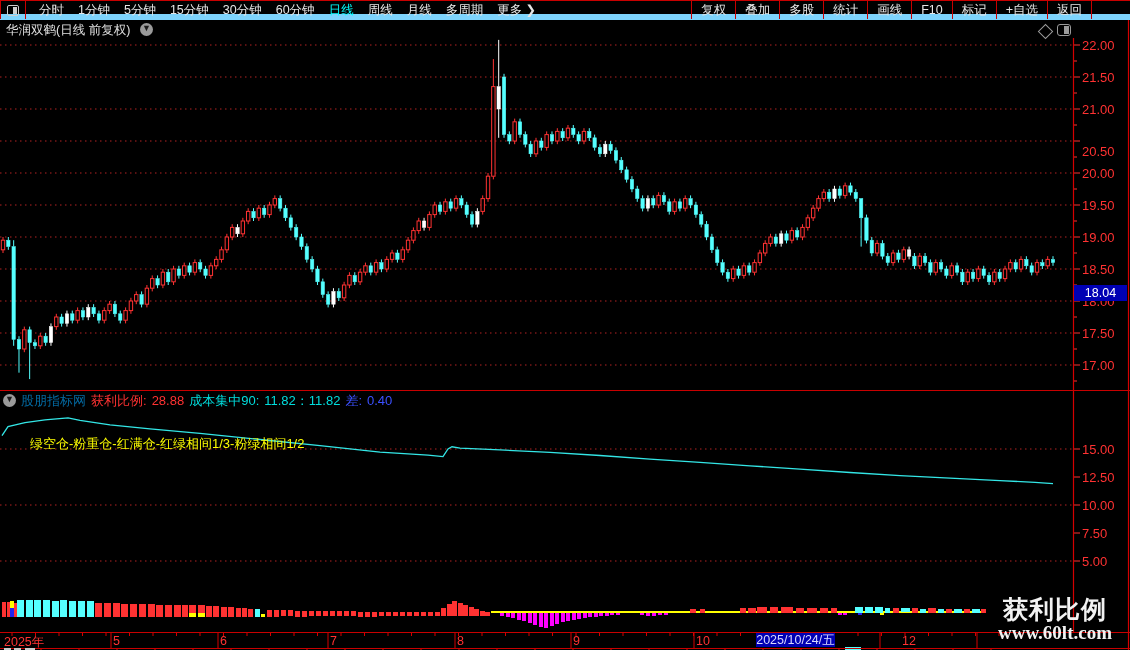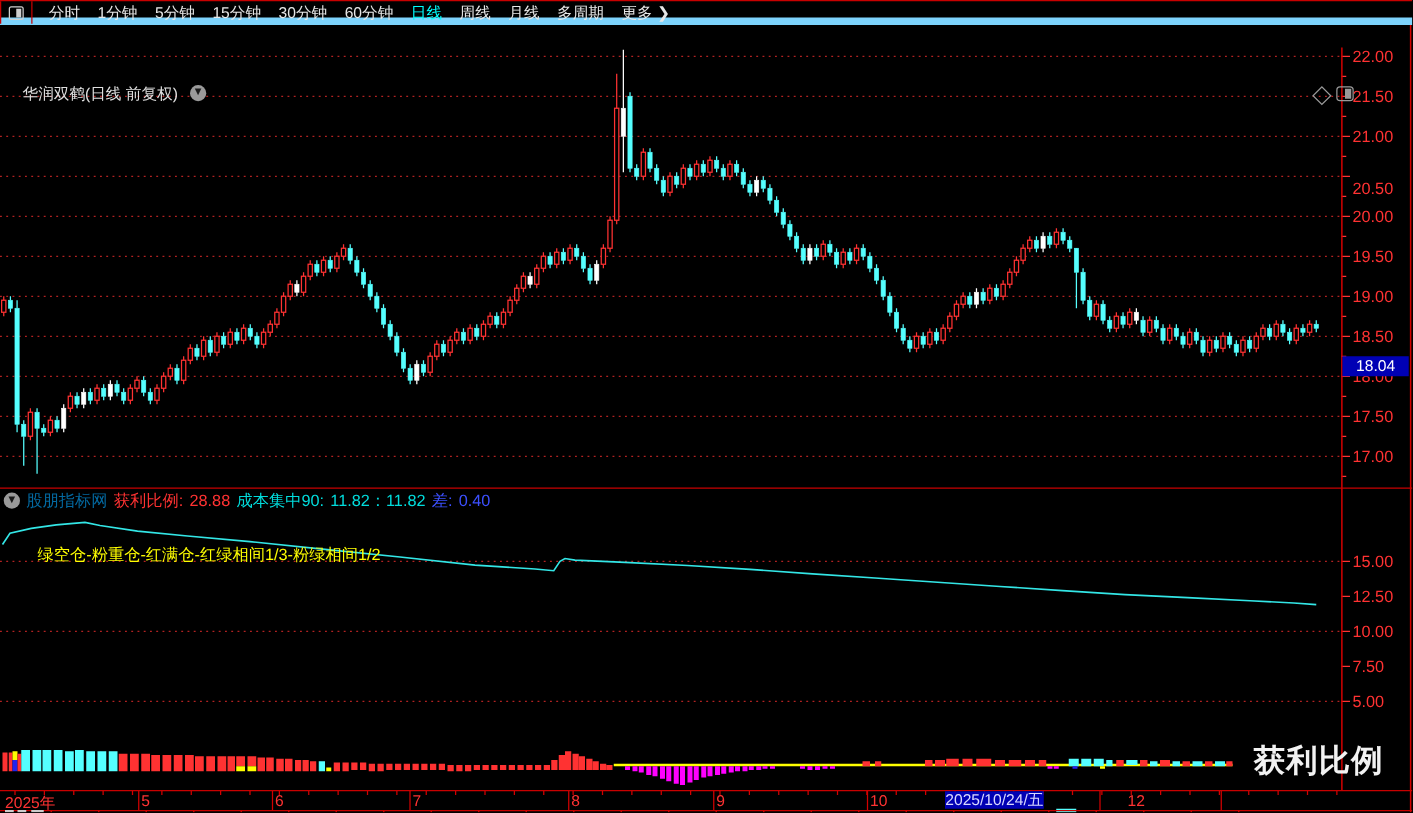--- a/index.html
+++ b/index.html
@@ -13,21 +13,21 @@
   .half-square{width:12px;height:11px;border:1px solid #cfcfcf;border-radius:2px;position:relative;box-sizing:border-box;}
   .half-square::after{content:"";position:absolute;right:1px;top:1px;bottom:1px;width:4px;background:#cfcfcf;}
   #menu-left{position:absolute;left:32px;top:0;height:18px;display:flex;align-items:center;}
   #menu-left .mi{color:#e6e6e6;font-size:12.5px;padding:0 7px;cursor:default;white-space:nowrap;}
   #menu-left .mi.active{color:#00ffff;}
   #menu-right{position:absolute;right:38px;top:0;height:18px;display:flex;align-items:center;}
   #menu-right .mi{color:#e6e6e6;font-size:12.5px;padding:0 9px;border-left:1px solid #c80000;height:18px;
                   display:flex;align-items:center;white-space:nowrap;}
   #menu-right .mi:last-child{border-right:1px solid #c80000;}
   
-  #titlerow{position:absolute;left:12px;top:21px;width:1081px;height:17px;margin-top:45px;}
+  #titlerow{position:absolute;left:0;top:21px;width:1081px;height:17px;}
   #chart-title{position:absolute;left:6px;top:1px;color:#e0e0e0;font-size:12.5px;}
   .circle-chevron{position:absolute;width:13px;height:13px;border-radius:50%;background:#9a9a9a;
                   display:flex;align-items:center;justify-content:center;}
   .circle-chevron span{color:#1a1a1a;font-size:9px;line-height:9px;transform:translateY(-1px);}
   #title-chevron{left:140px;top:2px;}
   #diamond-icon{position:absolute;left:1040px;top:5px;width:9px;height:9px;border:1px solid #9a9a9a;transform:rotate(45deg);}
   #panel-square-icon{position:absolute;left:1057px;top:3px;width:14px;height:12px;border:1px solid #9a9a9a;
                      border-radius:3px;box-sizing:border-box;}
   #panel-square-icon::after{content:"";position:absolute;right:1px;top:1px;bottom:1px;width:5px;background:#9a9a9a;}
   
@@ -922,20 +922,31 @@
         <div class="mi">5分钟</div>
         <div class="mi">15分钟</div>
         <div class="mi">30分钟</div>
         <div class="mi">60分钟</div>
         <div class="mi active">日线</div>
         <div class="mi">周线</div>
         <div class="mi">月线</div>
         <div class="mi">多周期</div>
         <div class="mi">更多 ❯</div>
       </div>
+    <div id="menu-right">
+        <div class="mi">复权</div>
+        <div class="mi">叠加</div>
+        <div class="mi">多股</div>
+        <div class="mi">统计</div>
+        <div class="mi">画线</div>
+        <div class="mi">F10</div>
+        <div class="mi">标记</div>
+        <div class="mi">+自选</div>
+        <div class="mi">返回</div>
+      </div>
   </div>
 
   <div id="titlerow">
     <span id="chart-title">华润双鹤(日线 前复权)</span>
     <div id="title-chevron" class="circle-chevron">
         <span>▼</span>
       </div>
     <div id="diamond-icon"></div>
     <div id="panel-square-icon"></div>
   </div>
@@ -988,14 +999,15 @@
       <div class="t-label" style="left: 902px;">12</div>
     </div>
   <div id="date-highlight" style="left: 756px; width: 79px;">2025/10/24/五</div>
 
   <div class="frag" style="left:4px;top:648px;width:7px;"></div>
   <div class="frag" style="left:14px;top:648px;width:7px;"></div>
   <div class="frag" style="left:25px;top:648px;width:10px;"></div>
 
   <div id="watermark">
     <div class="w1">获利比例</div>
+    <div class="w2">www.60lt.com</div>
   </div>
 </div>
 
 </body></html>

